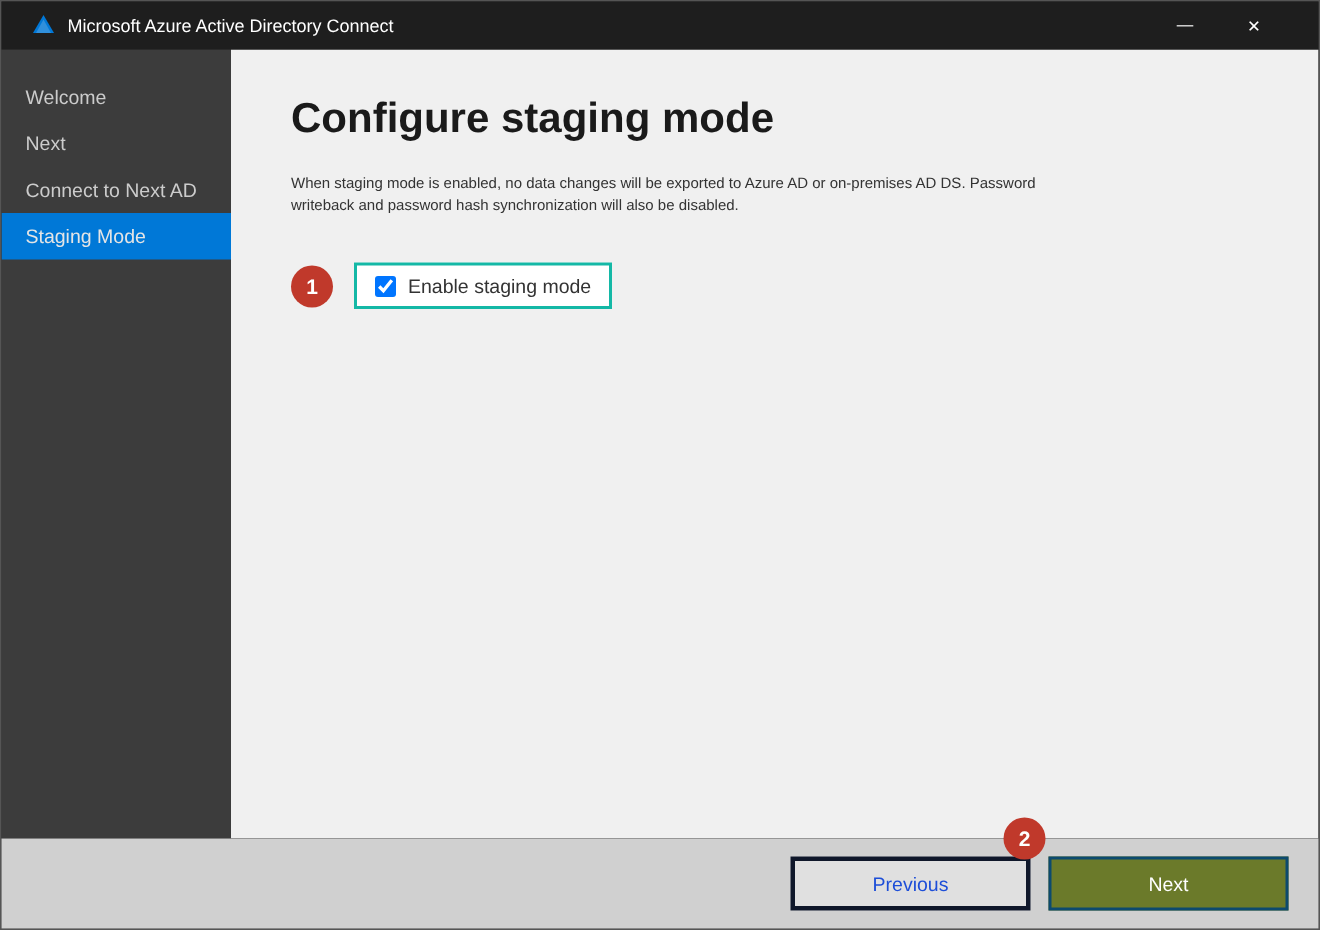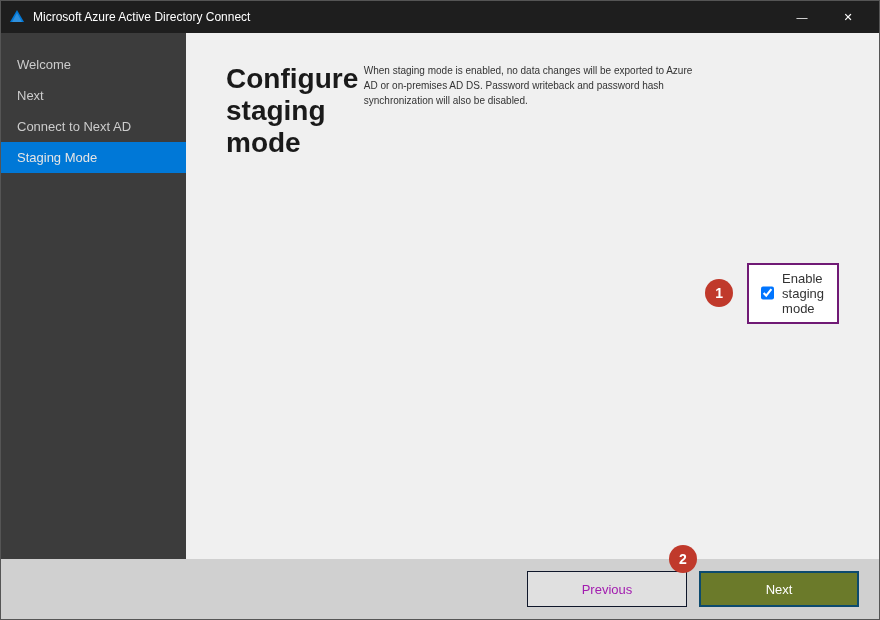--- a/index.html
+++ b/index.html
@@ -21,21 +21,21 @@
       border: 1px solid #555;
       display: flex;
       flex-direction: column;
     }
 
     .titlebar {
       height: 32px;
       background: #1e1e1e;
       display: flex;
       align-items: center;
-      padding: 0 8px;
+      padding: 0 20px;
       gap: 8px;
       flex-shrink: 0;
     }
 
     .titlebar-title {
       font-size: 12px;
       color: #ffffff;
       flex: 1;
     }
 
@@ -57,21 +57,21 @@
       justify-content: center;
     }
 
     .content-area {
       display: flex;
       flex: 1;
       overflow: hidden;
     }
 
     .sidebar {
-      width: 185px;
+      width: 153px;
       background: #3c3c3c;
       padding: 16px 0;
       flex-shrink: 0;
     }
 
     .sidebar-item {
       padding: 8px 16px;
       font-size: 13px;
       color: #cccccc;
       cursor: pointer;
@@ -80,21 +80,21 @@
 
     .sidebar-item.active {
       background: #0078d7;
       color: #e5e5e5;
     }
 
     .main-content {
       flex: 1;
       background: #f0f0f0;
       display: flex;
-      flex-direction: row;
+      flex-direction: column;
       padding: 30px 40px 20px 40px;
       overflow: hidden;
     }
 
     .page-title {
       font-size: 28px;
       font-weight: bold;
       color: #1a1a1a;
       margin-bottom: 20px;
     }
@@ -125,21 +125,21 @@
       display: flex;
       align-items: center;
       justify-content: center;
       flex-shrink: 0;
     }
 
     .checkbox-container {
       display: flex;
       align-items: center;
       gap: 8px;
-      border: 2px solid #701a75;
+      border: 2px solid #14b8a6;
       padding: 6px 12px;
       background: white;
     }
 
     .checkbox-container input[type="checkbox"] {
       width: 14px;
       height: 14px;
       cursor: pointer;
     }
 
@@ -178,23 +178,23 @@
       display: flex;
       align-items: center;
       justify-content: center;
     }
 
     .btn {
       height: 36px;
       padding: 0 30px;
       font-size: 13px;
       cursor: pointer;
-      border: 1px solid #0f172a;
+      border: 3px solid #0f172a;
       background: #e0e0e0;
-      color: #a21caf;
+      color: #1d4ed8;
       min-width: 160px;
     }
 
     .btn.primary {
       background: #6b7a2a;
       color: white;
       border: 2px solid #0c4a6e;
       font-weight: 500;
     }
 

